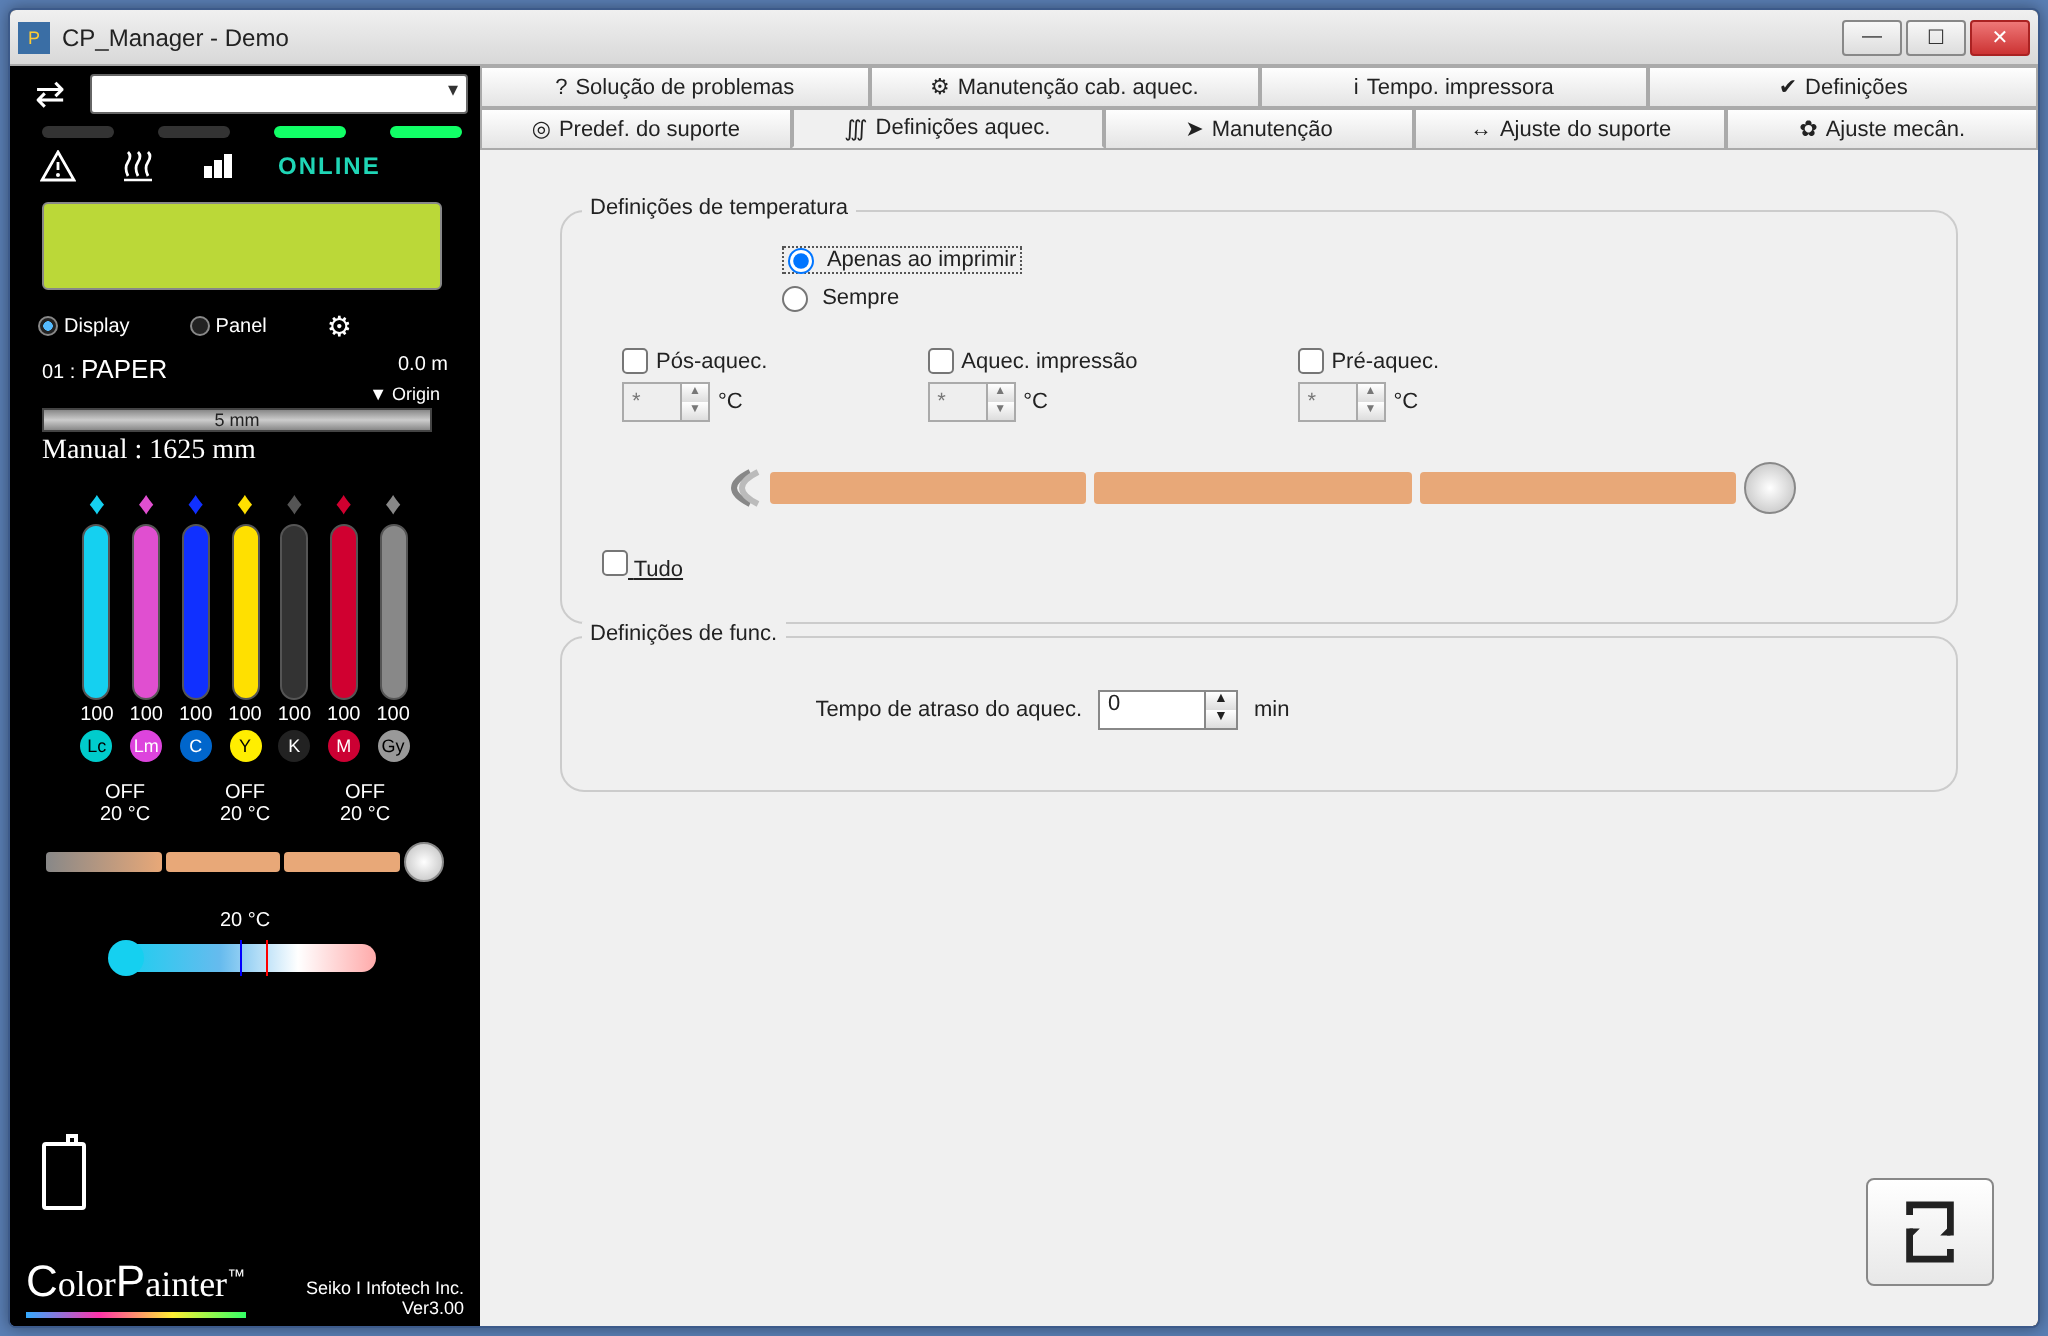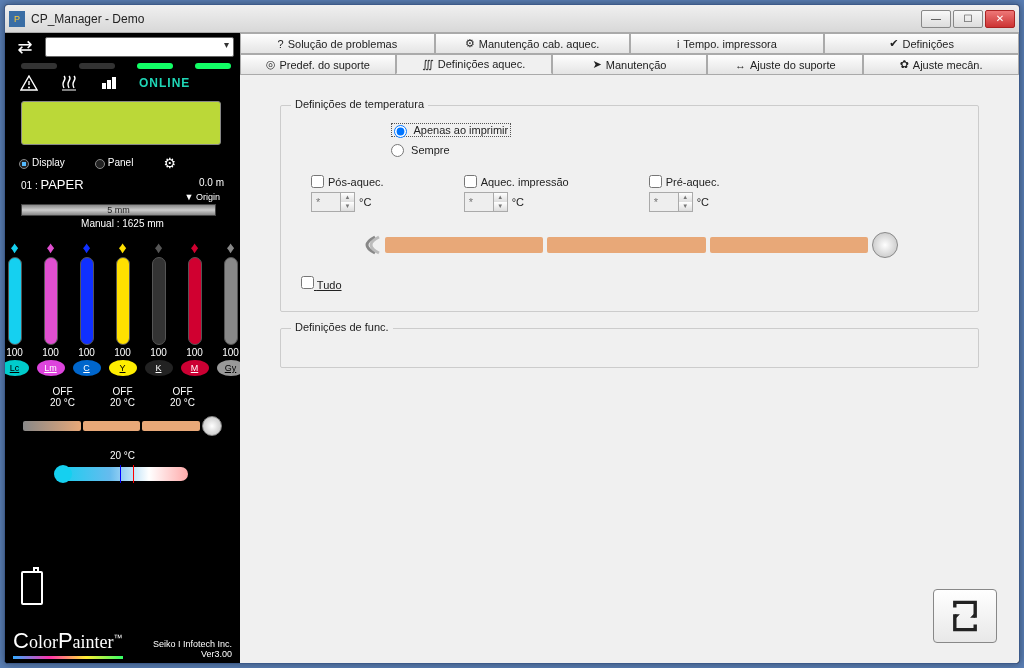--- a/index.html
+++ b/index.html
@@ -27,27 +27,27 @@
 .disp { margin:8px 10px; width:200px; height:44px; background:#bbd838; border-radius:3px; border:1px solid #888;}
 .dprow { display:flex; gap:30px; padding:2px 8px; align-items:center; font-size:10px;}
 .radio{width:10px;height:10px;border-radius:50%;border:1px solid #888;display:inline-block;vertical-align:middle;margin-right:3px;background:#222;}
 .radio.sel{background:radial-gradient(circle,#5bf 40%,#222 44%);}
 .gear{font-size:14px;color:#fff;}
 .media{padding:4px 10px 2px;}
 .mrow1{display:flex;justify-content:space-between;font-size:10px;}
 .mrow1 .name{font-size:13px;}
 .origin{font-size:9px;text-align:right;padding-right:4px;}
 .mmbar{width:195px;height:12px;background:linear-gradient(#888,#ccc,#888);border:1px solid #444;margin:2px 0;}
-.manual{font-size:10px;text-align:center;}
+.manual{font-size:14px;text-align:left;font-family:Liberation Serif, serif;}
 .inks{display:flex;gap:8px;padding:10px 8px 4px;justify-content:center;}
 .inkcol{display:flex;flex-direction:column;align-items:center;gap:2px;}
 .drop{font-size:16px;line-height:14px;}
 .tube{width:14px;height:88px;border-radius:7px;border:1px solid #555;}
 .inknum{font-size:10px;}
-.inklabel{width:28px;height:16px;border-radius:50%;font-size:9px;display:flex;align-items:center;justify-content:center;text-decoration:underline;}
+.inklabel{width:16px;height:16px;border-radius:50%;font-size:9px;display:flex;align-items:center;justify-content:center;}
 .heaters{display:flex;gap:12px;justify-content:center;padding:6px 0 4px;font-size:10px;}
 .hcol{text-align:center;width:48px;}
 .hbar{display:flex;align-items:center;gap:2px;padding:4px 12px;}
 .hbarseg{height:10px;flex:1;border-radius:2px;}
 .knob{width:20px;height:20px;border-radius:50%;background:radial-gradient(circle,#fff,#bbb);border:1px solid #888;}
 .envtemp{text-align:center;font-size:10px;padding-top:10px;}
 .bottle{position:absolute;left:16px;bottom:60px;width:22px;height:34px;border:2px solid #fff;border-radius:2px;}
 .bottlecap{position:absolute;left:28px;bottom:92px;width:6px;height:6px;border:2px solid #fff;border-bottom:none;}
 .thermo{width:130px;height:14px;border-radius:7px;background:linear-gradient(90deg,#15d0f0 0%,#6be 40%,#fff 70%,#faa 100%);margin:6px auto 0;position:relative;}
 .thermo:before{content:"";position:absolute;left:-4px;top:-2px;width:18px;height:18px;border-radius:50%;background:#15d0f0;}
@@ -55,21 +55,21 @@
 .logo{position:absolute;left:8px;bottom:6px;font-size:18px;font-family:Georgia,serif;}
 .logo .sub{font-size:8px;display:block;background:linear-gradient(90deg,#3af,#f3a,#fe3,#3f6);height:3px;margin-top:2px;}
 .ver{position:absolute;right:8px;bottom:6px;font-size:9px;text-align:right;}
 .ver .c{display:block;}
 .main{flex:1;background:#f0f0f0;padding:0;}
 .tabrow{display:flex;border-bottom:1px solid #aaa;}
 .tab{flex:1;height:20px;background:linear-gradient(#fefefe,#e4e4e4);border:1px solid #aaa;border-bottom:none;font-size:11px;display:flex;align-items:center;justify-content:center;gap:4px;color:#222;}
 .tab.active{background:#f0f0f0;border-bottom:1px solid #f0f0f0;position:relative;z-index:2;}
 .tabicon{font-size:11px;}
 .content{padding:30px 40px;color:#222;font-size:11px;}
-.group{border:1px solid #ccc;border-radius:2px;padding:18px 20px 20px;margin-bottom:16px;position:relative;}
+.group{border:1px solid #ccc;border-radius:12px;padding:18px 20px 20px;margin-bottom:6px;position:relative;}
 .group .gtitle{position:absolute;top:-8px;left:10px;background:#f0f0f0;padding:0 4px;font-size:11px;}
 .radiorow{margin-left:90px;margin-bottom:6px;}
 .radiorow label{font-size:11px;color:#222;}
 .radiorow input{vertical-align:middle;margin-right:4px;}
 .heatersrow{display:flex;gap:80px;margin:18px 0 12px 10px;}
 .hblock{display:flex;flex-direction:column;gap:4px;}
 .hblock .cline{display:flex;align-items:center;gap:4px;font-size:11px;}
 .hblock input[type=checkbox]{vertical-align:middle;}
 .spinbox{display:inline-flex;align-items:center;width:44px;height:20px;border:1px solid #aaa;background:#fff;}
 .spinbox.dis{background:#eee;color:#777;}
@@ -338,20 +338,31 @@
                 </svg></div>
             <div class="seg"></div>
               <div class="seg"></div>
               <div class="seg"></div>
             <div class="knob" style="width:26px;height:26px;"></div>
           </div>
           <div class="tudorow"><label><input type="checkbox" style=""> <span>Tudo</span></label></div>
         </div>
         <div class="group">
           <div class="gtitle">Definições de func.</div>
+          <div class="funcrow">
+            <div class="lbl">Tempo de atraso do aquec.</div>
+            <div class="numbox">
+                <div class="v">0</div>
+                <div class="sb">
+                  <div>▲</div>
+                  <div>▼</div>
+                </div>
+              </div>
+            <span>min</span>
+          </div>
         </div>
       </div>
       <div class="refreshbtn">
         <svg viewBox="0 0 40 40">
             <path d="M8 10 L8 4 L32 4 L32 22 M32 30 L32 36 L8 36 L8 18" fill="none" stroke="#222" stroke-width="4"></path>
             <path d="M26 22 L32 22 L32 16 Z M14 18 L8 18 L8 24 Z" fill="#222"></path>
           </svg>
       </div>
     </div>
   </div>

